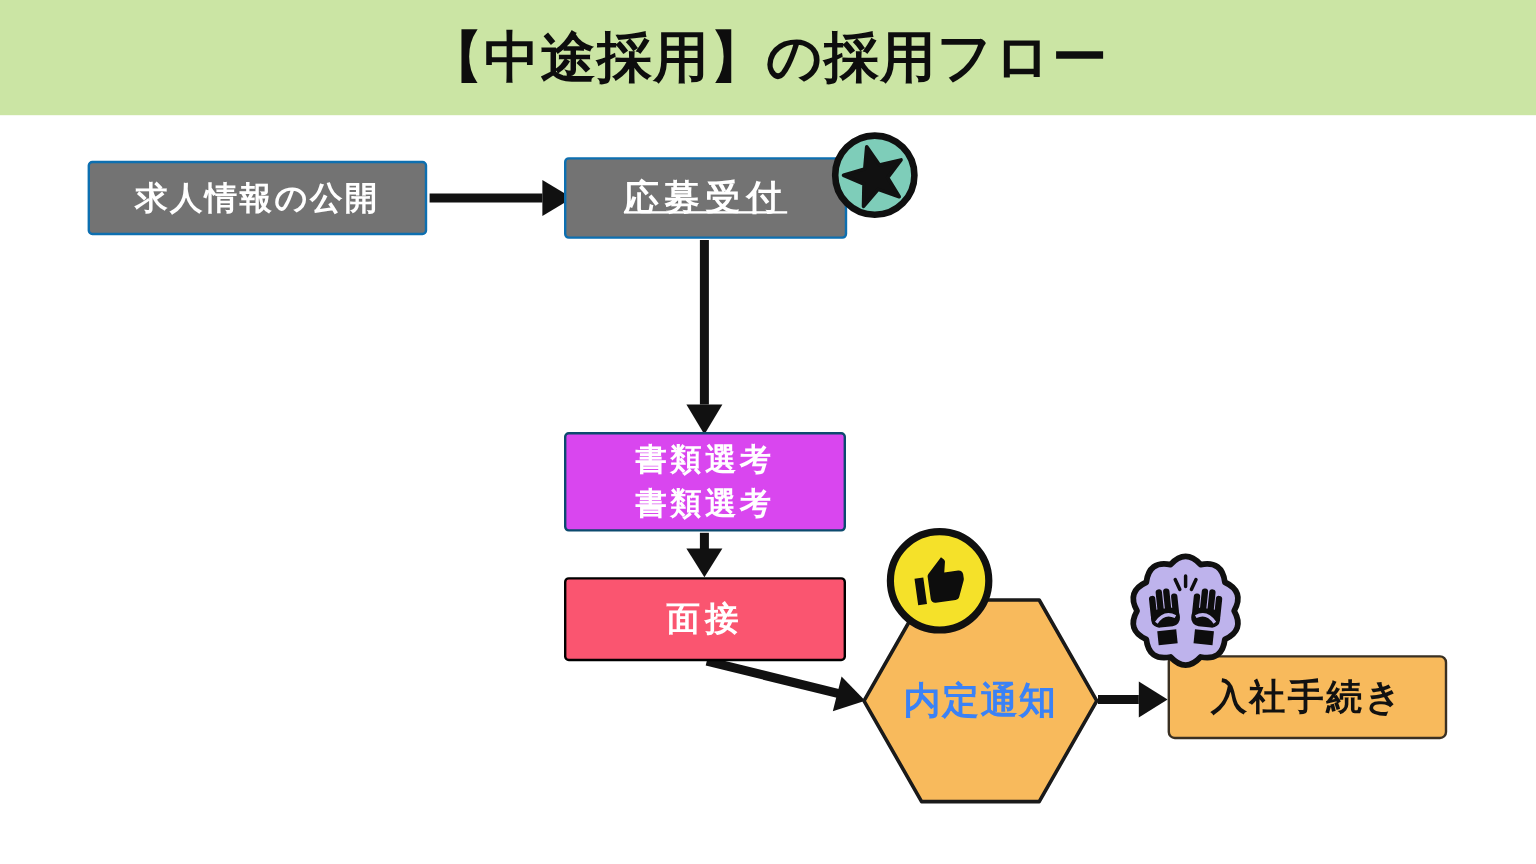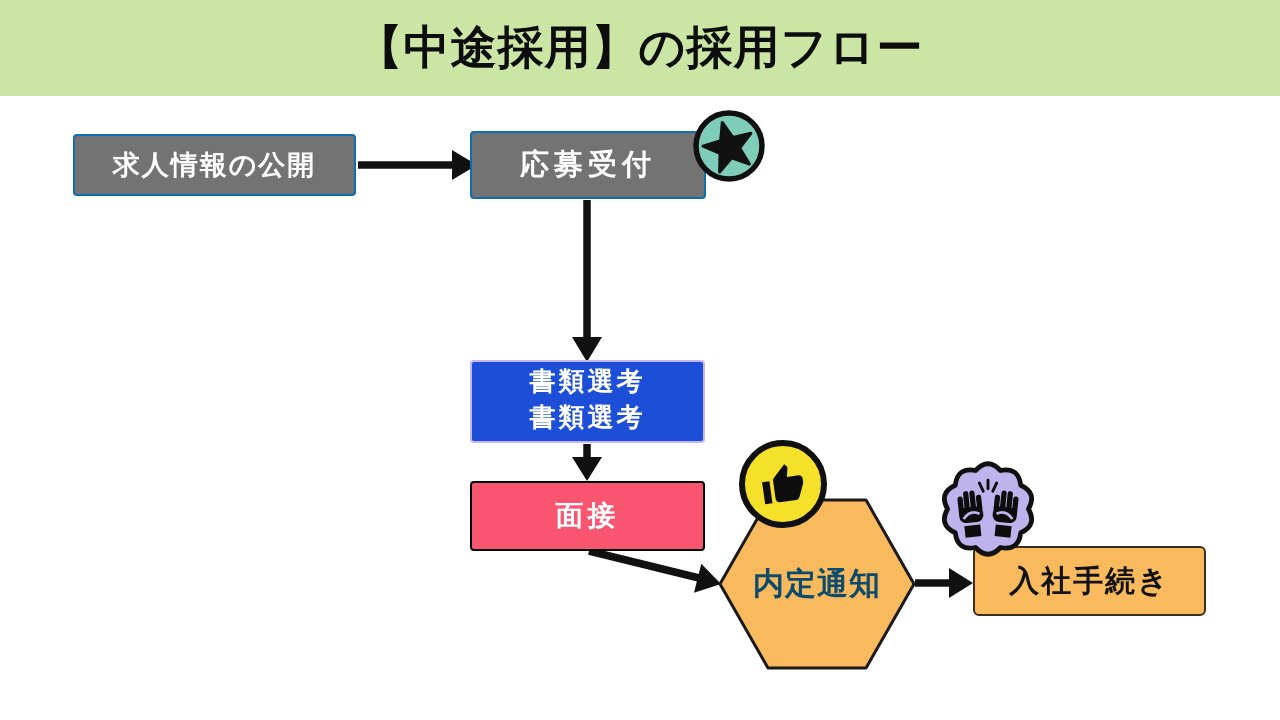--- a/index.html
+++ b/index.html
@@ -18,34 +18,34 @@
   }
   
   .arrows{position:absolute;left:0;top:0;width:1280px;height:720px;z-index:1;}
   
   .node{
     position:absolute;display:flex;align-items:center;justify-content:center;
     text-align:center;font-weight:800;z-index:2;box-sizing:border-box;
     border-radius:4px;
   }
   .node.blue{background:#737373;border:2px solid #0d6fb0;color:#ffffff;}
-  .node.purple{background:#1d4ed8;border:2px solid #c4b5fd;color:#ffffff;font-family:Liberation Mono, monospace;}
+  .node.purple{background:#d946ef;border:2px solid #0c4a6e;color:#ffffff;}
   .node.red{background:#fa5570;border:2px solid #000000;color:#ffffff;}
   .node.orange{background:#f8ba5c;border:2px solid #3a3022;color:#111111;border-radius:6px;}
   .n-job{left:73px;top:134px;width:283px;height:62px;font-size:27px;letter-spacing:2px;}
-  .n-app{left:470px;top:131px;width:236px;height:68px;font-size:29px;letter-spacing:5px;}
+  .n-app{left:470px;top:131px;width:236px;height:68px;font-size:29px;letter-spacing:5px;text-decoration:underline;}
   .n-screen{left:470px;top:360px;width:235px;height:83px;font-size:26px;letter-spacing:3px;line-height:1.35;}
   .n-interview{left:470px;top:481px;width:235px;height:70px;font-size:28px;letter-spacing:4px;}
   .n-onboard{left:973px;top:546px;width:233px;height:70px;font-size:30px;letter-spacing:2px;}
   
   .hexwrap{position:absolute;left:717px;top:497px;width:200px;height:174px;z-index:2;}
   .hexlabel{
     position:absolute;left:717px;top:497px;width:200px;height:174px;z-index:2;
     display:flex;align-items:center;justify-content:center;
-    font-size:31px;font-weight:800;color:#0c4a6e;letter-spacing:1px;
+    font-size:31px;font-weight:800;color:#3b82f6;letter-spacing:1px;
   }
   
   .badge{position:absolute;z-index:3;}
   .b-star{left:692px;top:109px;width:74px;height:74px;}
   .b-thumb{left:738px;top:439px;width:90px;height:90px;}
   .b-hands{left:935px;top:456px;width:106px;height:106px;}
 </style>
 </head>
 <body>
 

